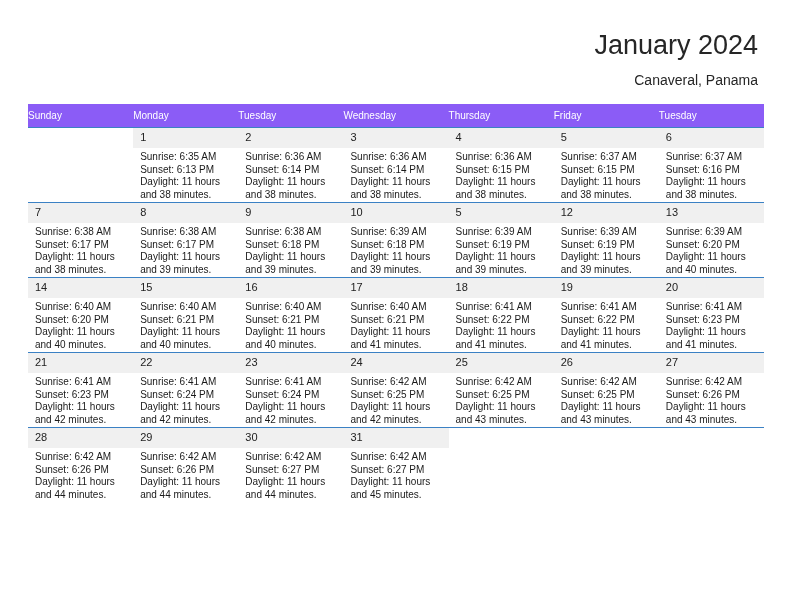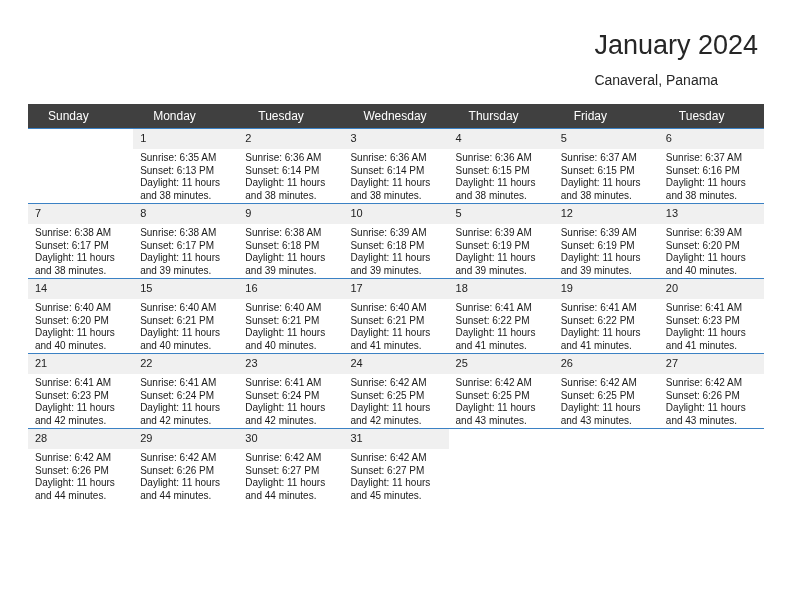--- a/index.html
+++ b/index.html
@@ -61,21 +61,21 @@
     font-size: 21px;
     letter-spacing: -0.2px;
     color: #1f7bc4;
     font-family: "Liberation Sans", sans-serif;
   }
 
   .titles {
     position: absolute;
     right: 0;
     top: 0;
-    text-align: left;
+    text-align: right;
   }
   .month-title {
     font-size: 27px;
     color: #262626;
     line-height: 34px;
     white-space: nowrap;
   }
   .location {
     font-size: 14px;
     color: #262626;
@@ -87,26 +87,26 @@
   
   .calendar {
     position: absolute;
     left: 28px;
     top: 104px;
     width: 736px;
     border-collapse: collapse;
     table-layout: fixed;
   }
   .calendar th {
-    background: #404040;
+    background: #8b5cf6;
     color: #ffffff;
-    font-size: 12px;
+    font-size: 10px;
     font-weight: normal;
     text-align: left;
-    padding: 5px 0 5px 20px;
+    padding: 5px 0 5px 0;
     height: 13px;
     border: none;
   }
   .calendar td {
     vertical-align: top;
     padding: 0;
     border: none;
     border-top: 1.5px solid #3b81c4;
     width: 105.1px;
     height: 74px;

